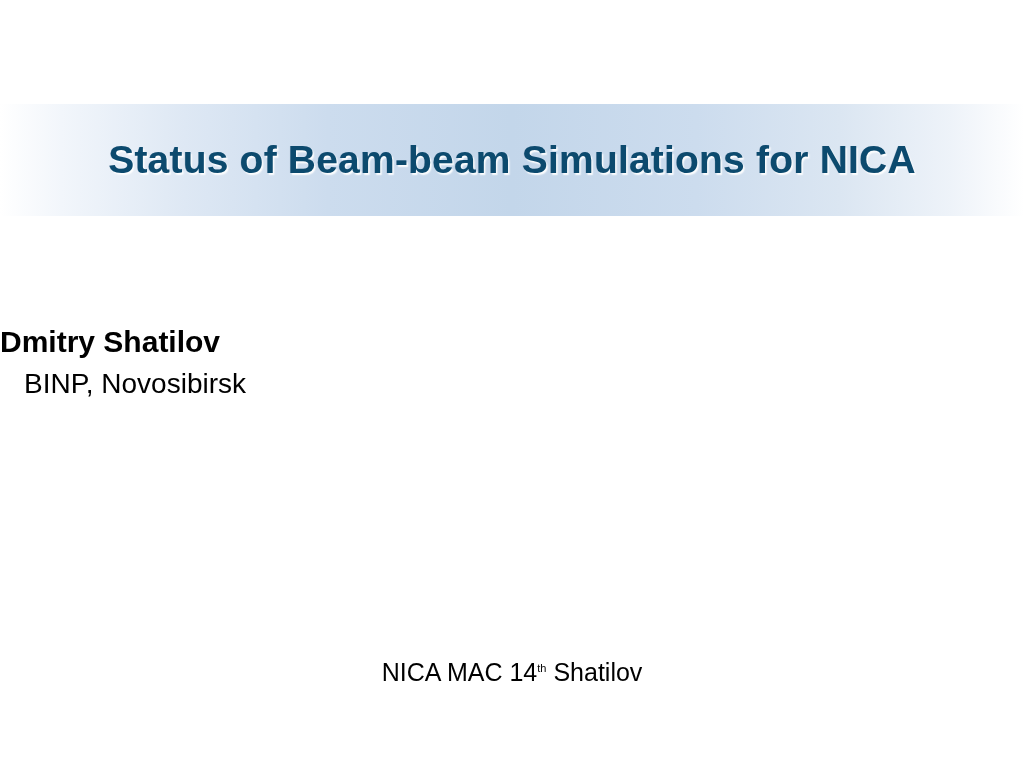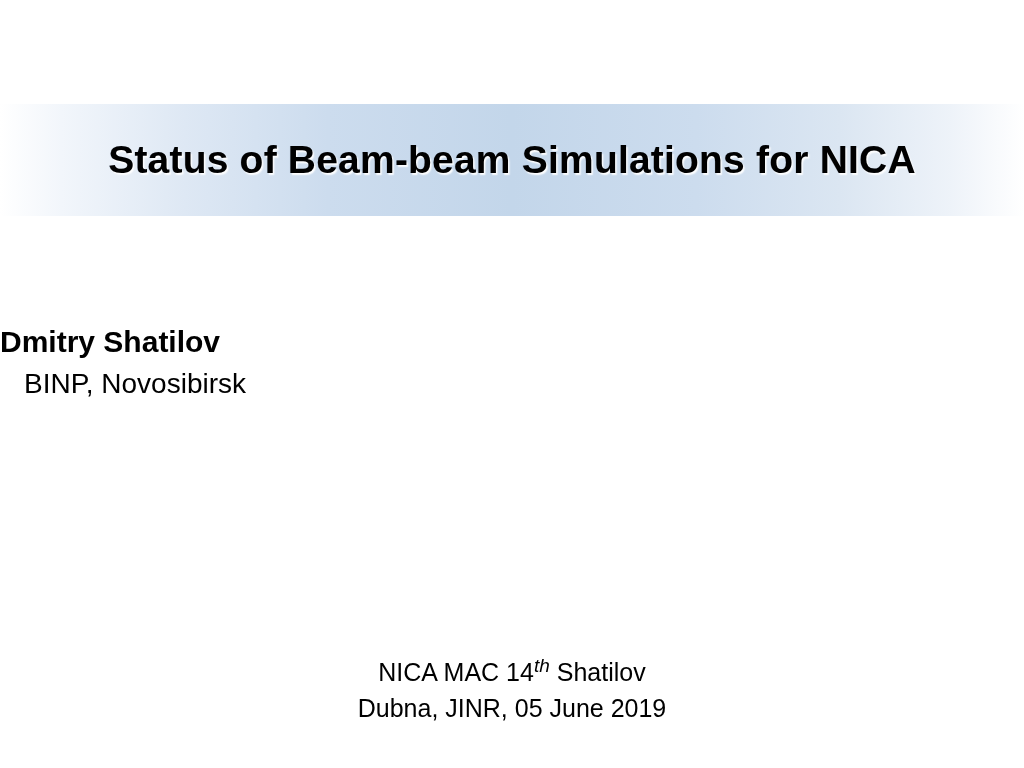--- a/index.html
+++ b/index.html
@@ -47,21 +47,21 @@
     position: absolute;
     left: 0;
     top: 104px;
     width: 1024px;
     height: 112px;
     display: flex;
     align-items: center;
     justify-content: center;
     font-size: 39px;
     font-weight: bold;
-    color: #000000;
+    color: #0c4a6e;
     letter-spacing: 0.2px;
     text-shadow: 1.5px 1.5px 1.5px rgba(255,255,255,0.95),
                  -0.5px -0.5px 0.5px rgba(120,140,170,0.35);
     white-space: nowrap;
   }
 
   .author-block {
     position: absolute;
     left: 0;
     top: 322px;
@@ -89,38 +89,36 @@
     width: 1024px;
     text-align: center;
   }
   .footer-line {
     font-size: 25px;
     color: #000000;
     line-height: 1.42;
     white-space: nowrap;
   }
   .footer-line sup {
-    font-size: 19px;
+    font-size: 11px;
     vertical-align: super;
     line-height: 0;
-    font-style: italic;
   }
 </style>
 </head>
 <body>
 
 <div class="slide">
 
   <div class="title-band"></div>
 
   <div class="title-text">Status of Beam-beam Simulations for NICA</div>
 
   <div class="author-block">
     <div class="author-name">Dmitry Shatilov</div>
     <div class="author-affil">BINP, Novosibirsk</div>
   </div>
 
   <div class="footer-block">
     <div class="footer-line"><span>NICA MAC 14</span><sup>th</sup><span> Shatilov</span></div>
-    <div class="footer-line">Dubna, JINR, 05 June 2019</div>
   </div>
 
 </div>
 
 </body></html>

